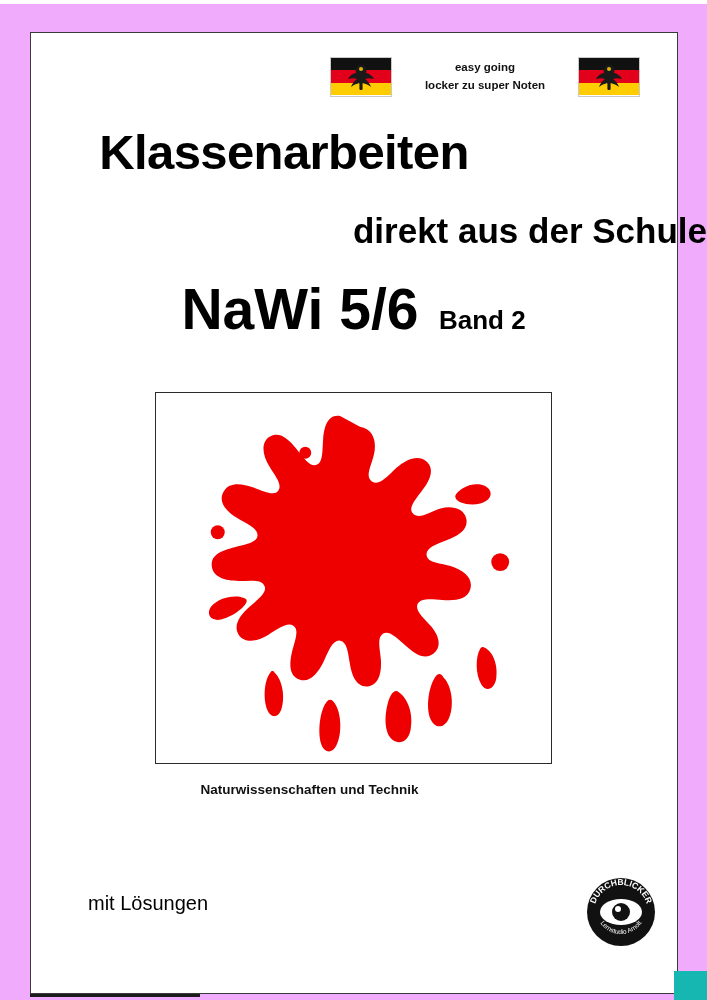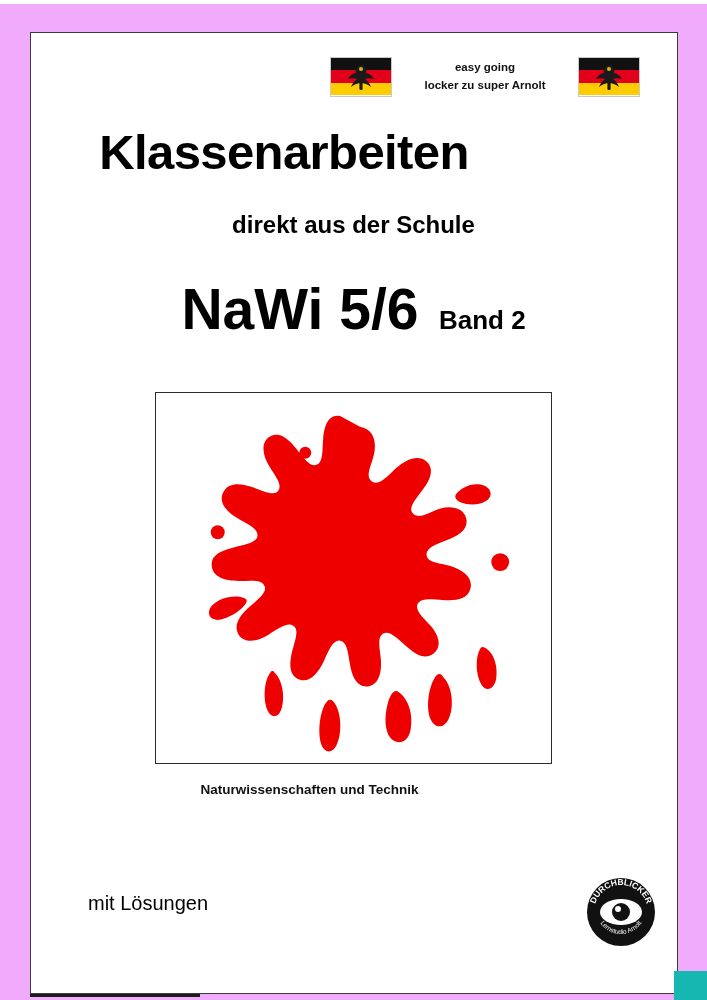--- a/index.html
+++ b/index.html
@@ -108,22 +108,22 @@
     font-size: 49px;
     font-weight: bold;
     color: #000000;
     letter-spacing: -0.6px;
   }
   .title-sub {
     position: absolute;
     left: 0;
     top: 207px;
     width: 707px;
-    text-align: center;
-    font-size: 24px;
+    text-align: right;
+    font-size: 35px;
     font-weight: bold;
     color: #000000;
   }
   .title-subject-row {
     position: absolute;
     left: 0;
     top: 272px;
     width: 707px;
     text-align: center;
     white-space: nowrap;
@@ -207,21 +207,21 @@
           <rect x="13.4" y="20" width="3.2" height="9" rx="1.2"></rect>
         </g>
         <g fill="#ffcc00" opacity="0.85">
           <circle cx="15" cy="8" r="2"></circle>
         </g>
       </svg>
     </div>
 
     <div class="slogan">
       <div>easy going</div>
-      <div>locker zu super Arnolt</div>
+      <div>locker zu super Noten</div>
     </div>
 
     <div class="flag">
       <div class="stripe s1"></div>
       <div class="stripe s2"></div>
       <div class="stripe s3"></div>
       <svg class="eagle" viewBox="0 0 30 32">
         <g fill="#1a1a1a">
           <ellipse cx="15" cy="9" rx="5.5" ry="5"></ellipse>
           <path d="M15 11 C9 11 4 14 2 18 C6 17 9 17 11 18 C8 20 6 23 5 26 C9 23 12 22 15 22 C18 22 21 23 25 26 C24 23 22 20 19 18 C21 17 24 17 28 18 C26 14 21 11 15 11 Z"></path>

